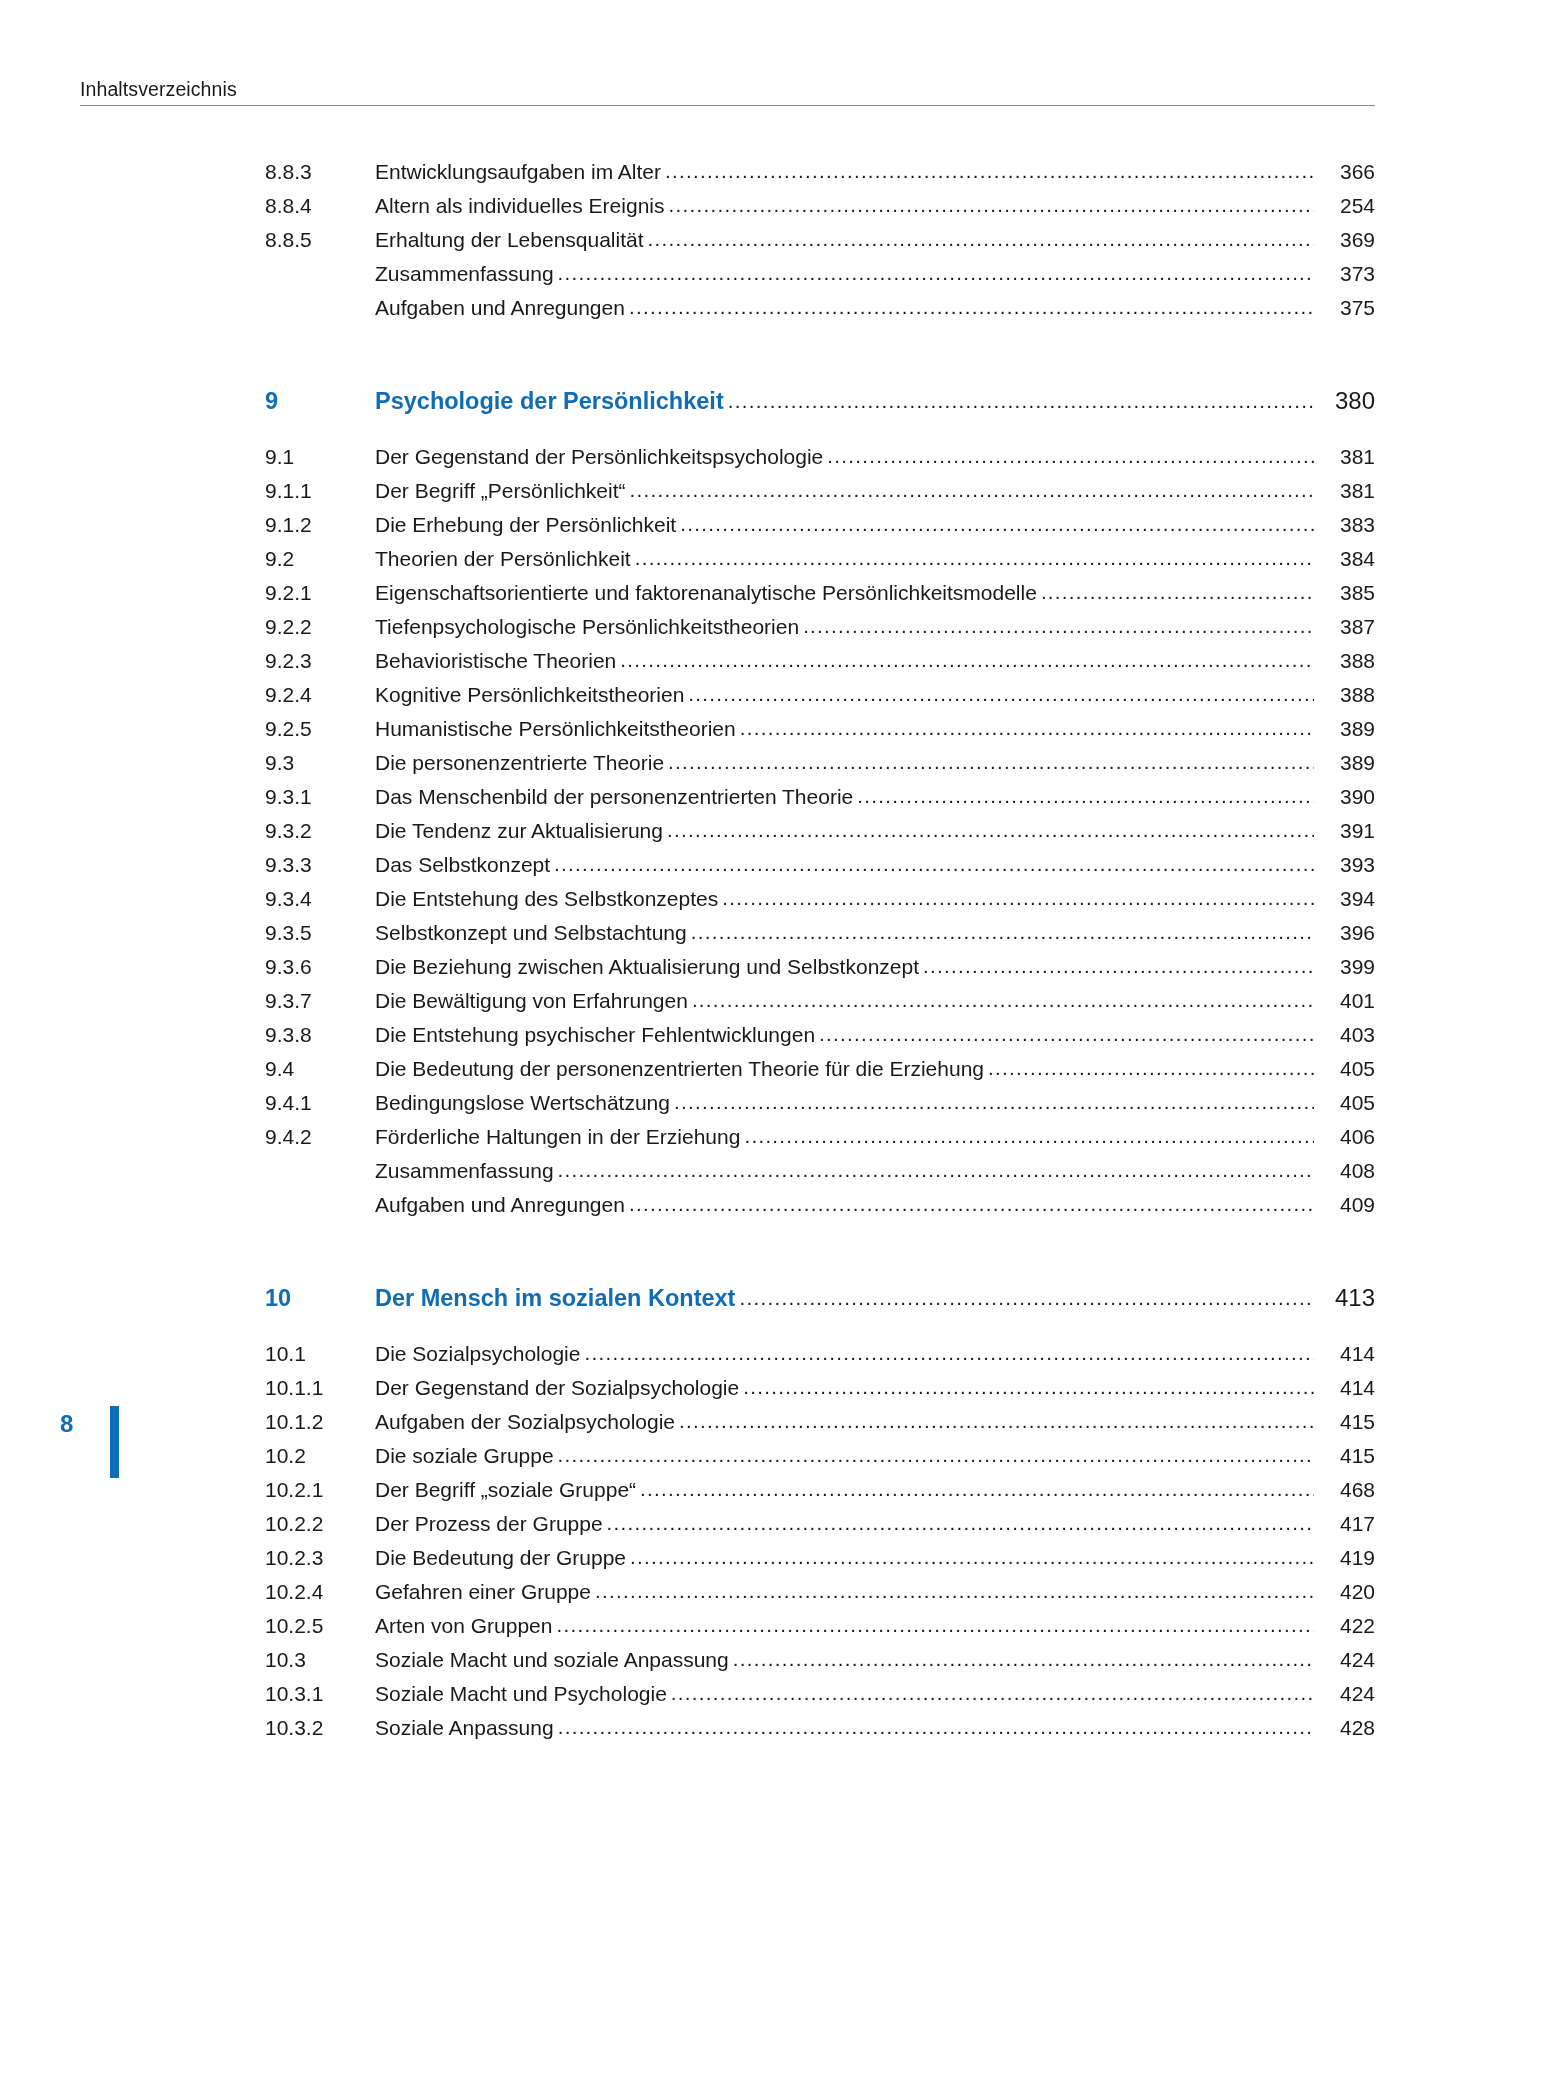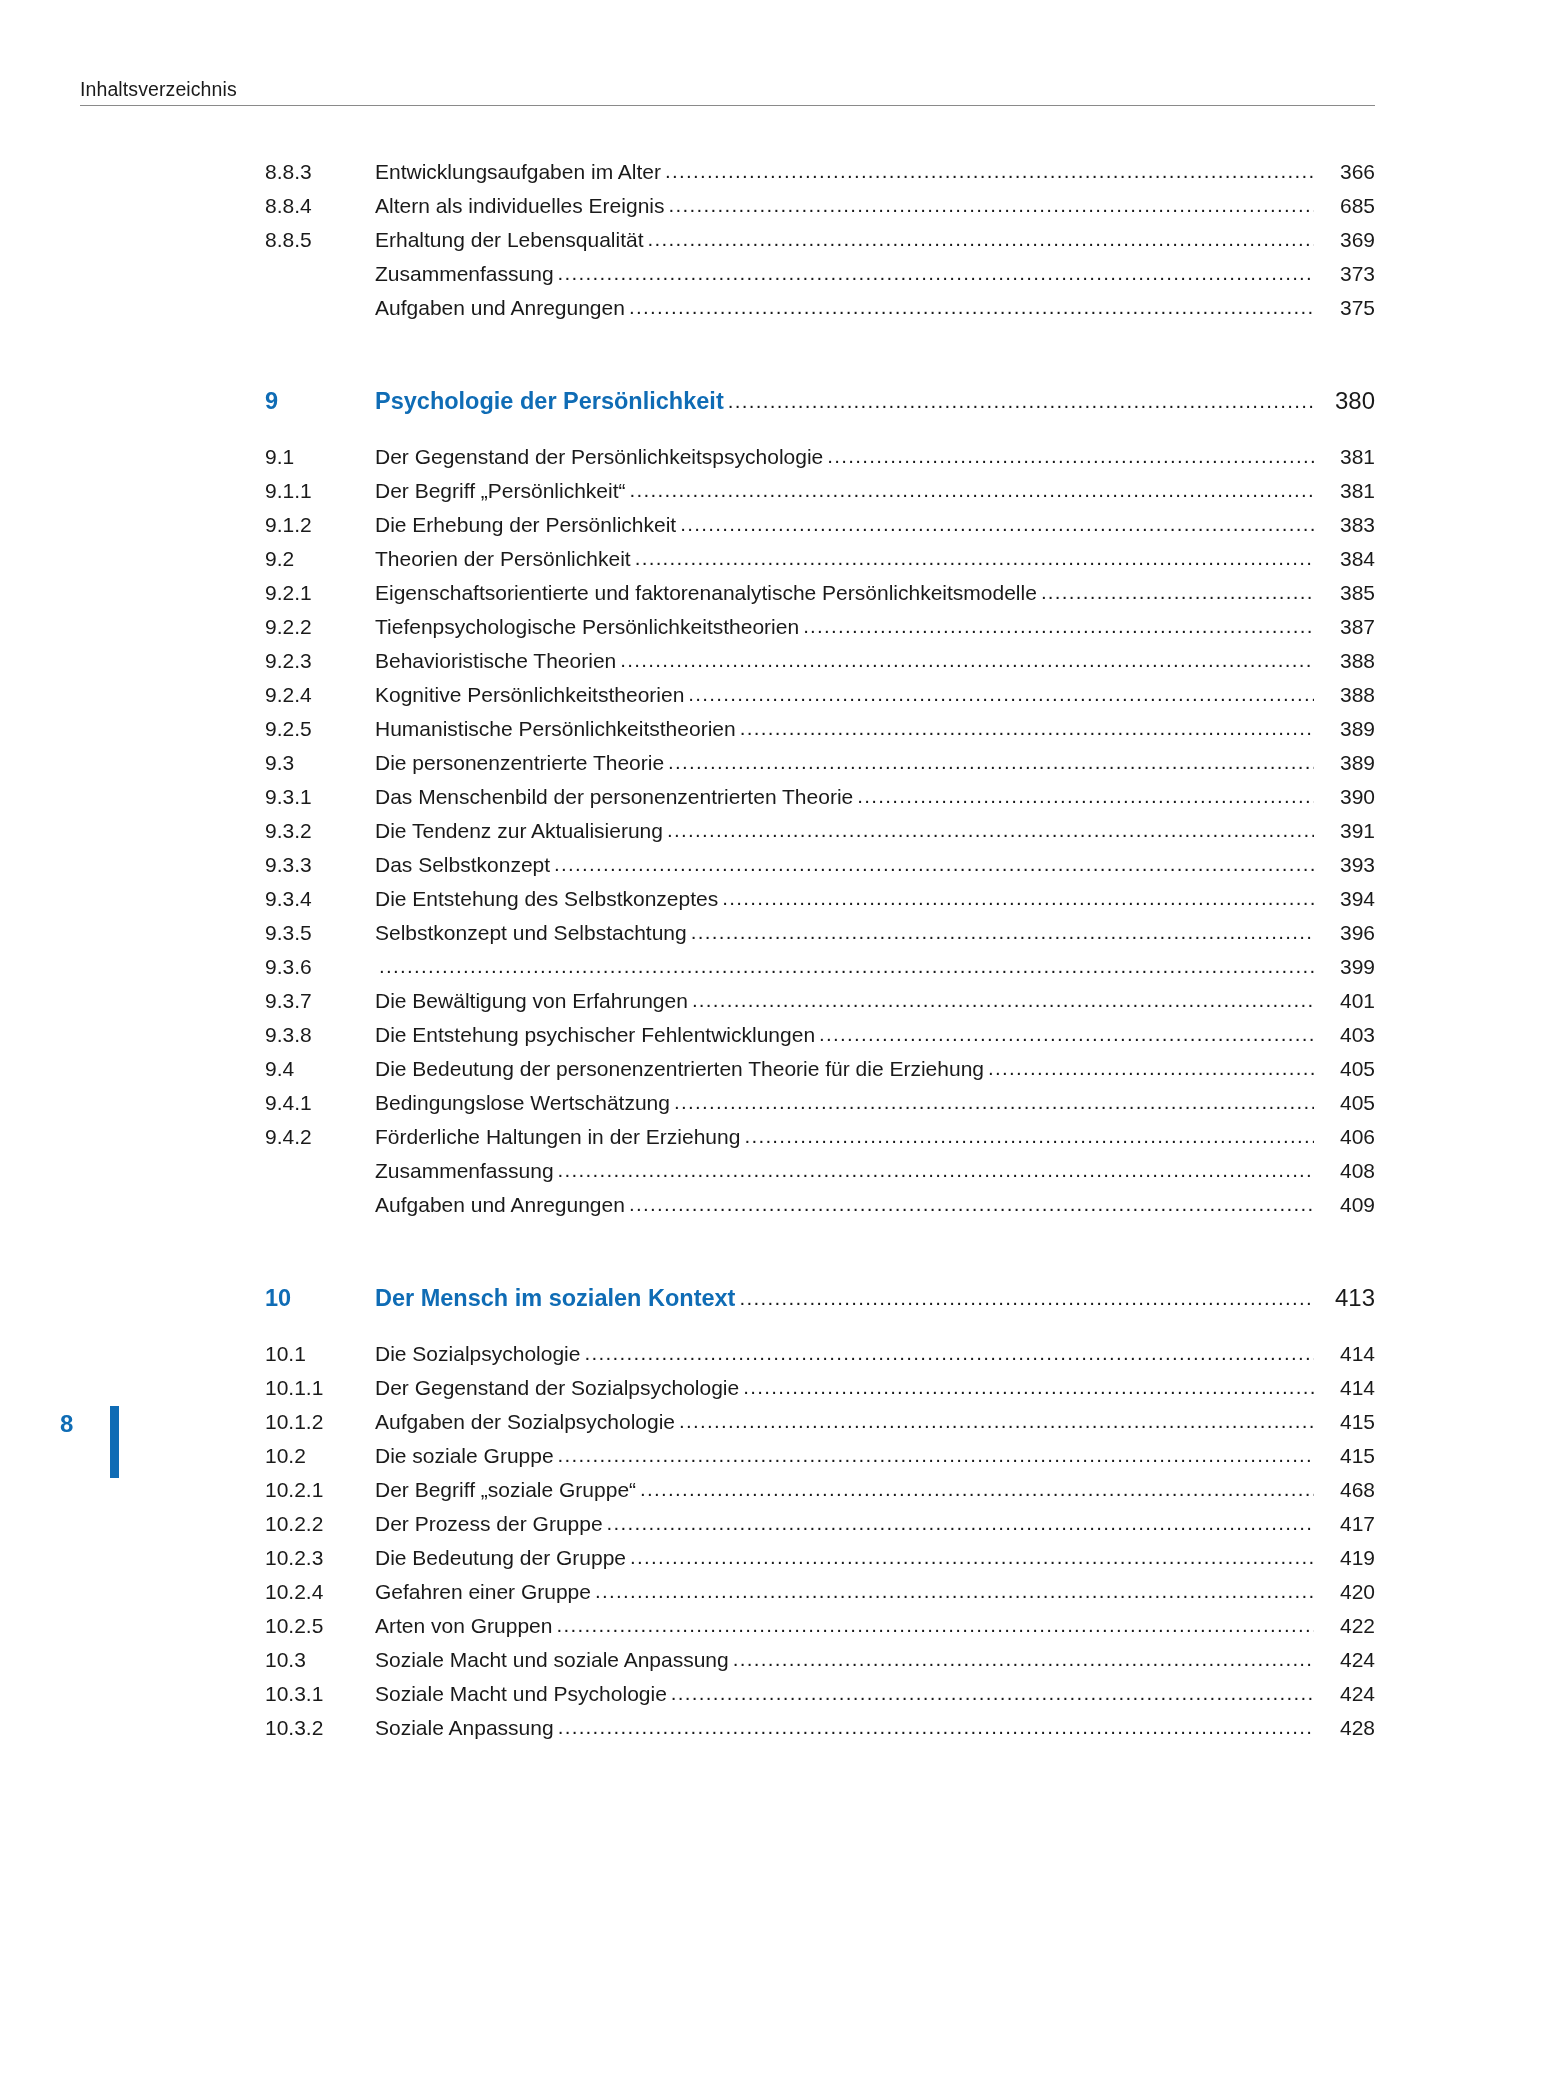--- a/index.html
+++ b/index.html
@@ -157,21 +157,21 @@
         <div class="row">
           <span class="col-num">8.8.3</span>
           <span class="col-title">Entwicklungsaufgaben im Alter</span>
           <span class="leader"></span>
           <span class="page-no">366</span>
         </div>
         <div class="row">
           <span class="col-num">8.8.4</span>
           <span class="col-title">Altern als individuelles Ereignis</span>
           <span class="leader"></span>
-          <span class="page-no">685</span>
+          <span class="page-no">254</span>
         </div>
         <div class="row">
           <span class="col-num">8.8.5</span>
           <span class="col-title">Erhaltung der Lebensqualität</span>
           <span class="leader"></span>
           <span class="page-no">369</span>
         </div>
         <div class="row">
           <span class="col-num"></span>
           <span class="col-title">Zusammenfassung</span>
@@ -277,20 +277,21 @@
           <span class="page-no">394</span>
         </div>
         <div class="row">
           <span class="col-num">9.3.5</span>
           <span class="col-title">Selbstkonzept und Selbstachtung</span>
           <span class="leader"></span>
           <span class="page-no">396</span>
         </div>
         <div class="row">
           <span class="col-num">9.3.6</span>
+          <span class="col-title">Die Beziehung zwischen Aktualisierung und Selbstkonzept</span>
           <span class="leader"></span>
           <span class="page-no">399</span>
         </div>
         <div class="row">
           <span class="col-num">9.3.7</span>
           <span class="col-title">Die Bewältigung von Erfahrungen</span>
           <span class="leader"></span>
           <span class="page-no">401</span>
         </div>
         <div class="row">

